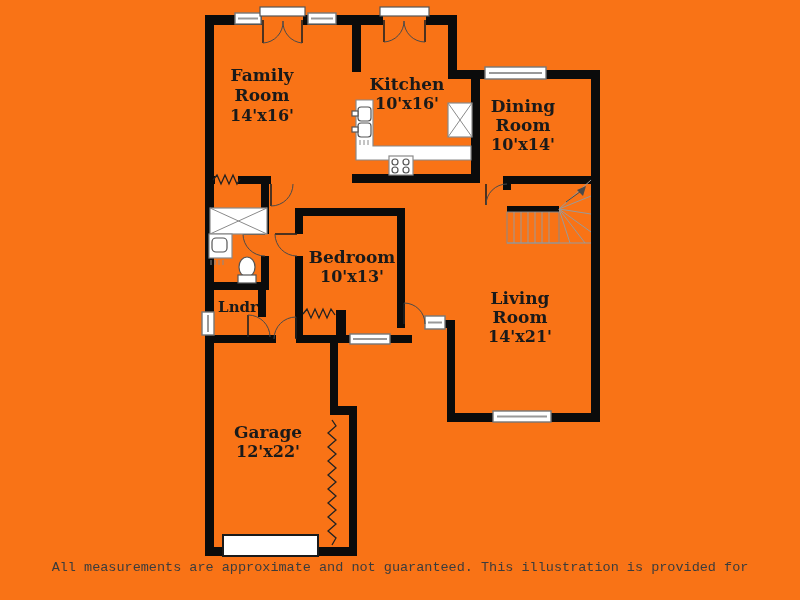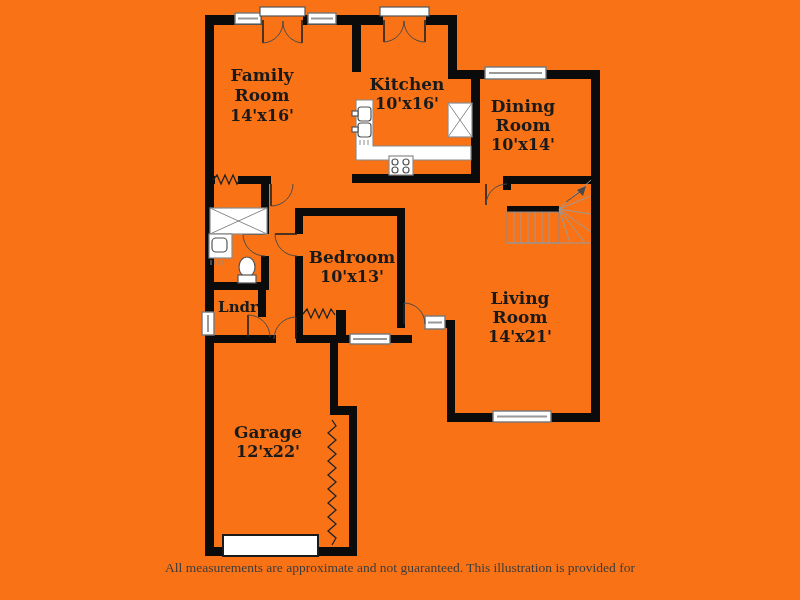--- a/index.html
+++ b/index.html
@@ -12,21 +12,21 @@
   .door{stroke:#4a4a4a;stroke-width:1;fill:none;}
   .leaf{stroke:#222222;stroke-width:1.6;fill:none;}
   .winframe{fill:#ffffff;stroke:#777777;stroke-width:1.4;}
   .winline{stroke:#999999;stroke-width:2;fill:none;}
   .tread{stroke:#9a9a9a;stroke-width:1;fill:none;}
   .zig{stroke:#222222;stroke-width:1.3;fill:none;}
   .room-label{font-family:"DejaVu Serif","Liberation Serif",serif;font-weight:bold;fill:#1a1a1a;font-size:17px;text-anchor:middle;}
   .room-dims{font-family:"DejaVu Serif","Liberation Serif",serif;font-weight:bold;fill:#1a1a1a;font-size:16px;text-anchor:middle;}
   .room-label-sm{font-family:"DejaVu Serif","Liberation Serif",serif;font-weight:bold;fill:#1a1a1a;font-size:15px;text-anchor:middle;}
   .footer{position:absolute;left:0;right:0;top:560px;text-align:center;
-          font-family:Liberation Serif, serif;
+          font-family:Liberation Mono, monospace;
           font-size:13.5px;line-height:1.18;color:#3c3c3c;}
 </style>
 </head>
 <body>
 
 <div class="plan-wrap">
 <svg width="800" height="600" viewBox="0 0 800 600">
 
   <g>
 

